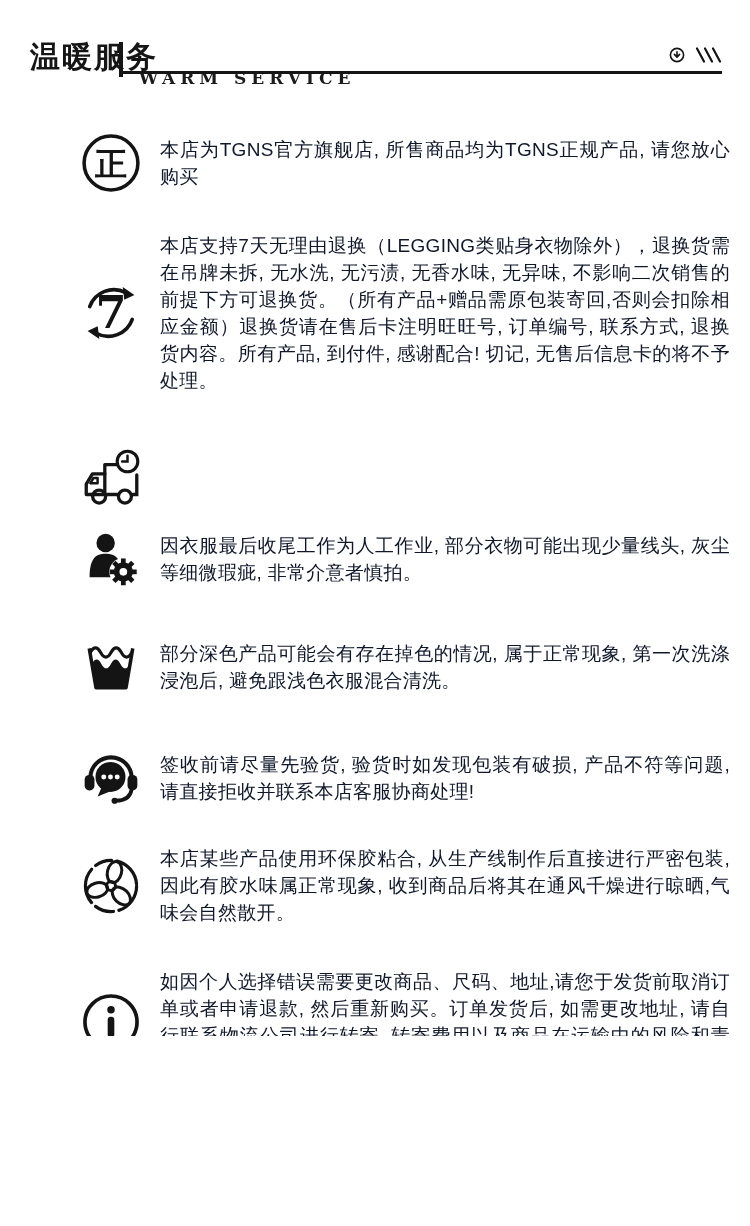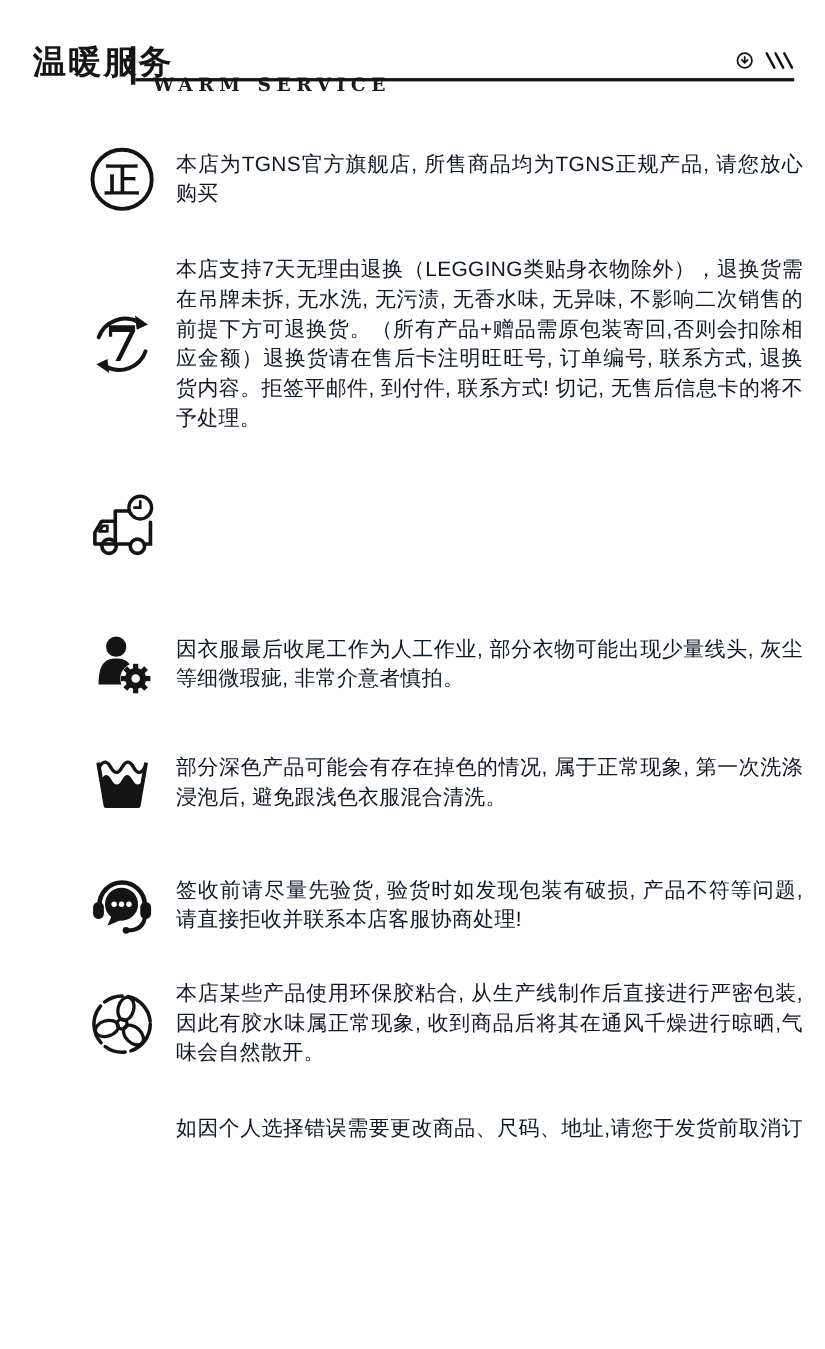--- a/index.html
+++ b/index.html
@@ -17,21 +17,21 @@
   .hdr-rule { position:absolute; left:123px; right:28px; top:71px; height:3px; background:#151515; }
   .hdr-corner { position:absolute; right:26px; top:46px; display:flex; align-items:center; gap:8px; }
 
   
   .list { padding-left:62px; }
   .item { display:flex; align-items:center; }
   .icon-cell { width:98px; min-width:98px; display:flex; justify-content:center; align-items:center; }
   .txt { flex:1; padding-right:20px; font-size:19px; line-height:27px; letter-spacing:0.3px;
          color:#0f172a; text-align:justify; text-justify:inter-ideograph; }
   .m1 { margin-top:36px; } .m2 { margin-top:38px; } .m3 { margin-top:52px; }
-  .m4 { margin-top:64px; } .m5 { margin-top:52px; } .m6 { margin-top:50px; }
+  .m4 { margin-top:19px; } .m5 { margin-top:52px; } .m6 { margin-top:50px; }
   .m7 { margin-top:36px; } .m8 { margin-top:42px; }
 
   svg { display:block; }
   .ink-stroke { stroke:#141414; fill:none; }
   .ink-fill { fill:#141414; }
   .seal-char { font-family:"Liberation Sans","DejaVu Sans",sans-serif; font-weight:700; fill:#141414; }
   .seven-char { font-family:"DejaVu Serif","Liberation Serif",serif; font-weight:700; fill:#141414; }
 </style>
 </head>
 <body>
@@ -73,21 +73,21 @@
     <section class="item m2">
       <div class="icon-cell">
         <svg width="64" height="66" viewBox="0 0 60 62">
           <path d="M10 25 A 24 24 0 0 1 44 12" class="ink-stroke" stroke-width="3.4" stroke-linecap="round"></path>
           <polygon points="52,14 41,6.5 42.5,18.5" class="ink-fill"></polygon>
           <path d="M50 37 A 24 24 0 0 1 16 50" class="ink-stroke" stroke-width="3.4" stroke-linecap="round"></path>
           <polygon points="8,48 19,55.5 17.5,43.5" class="ink-fill"></polygon>
           <text x="30" y="45" text-anchor="middle" font-size="42" class="seven-char">7</text>
         </svg>
       </div>
-      <p class="txt">本店支持7天无理由退换（LEGGING类贴身衣物除外），退换货需在吊牌未拆, 无水洗, 无污渍, 无香水味, 无异味, 不影响二次销售的前提下方可退换货。（所有产品+赠品需原包装寄回,否则会扣除相应金额）退换货请在售后卡注明旺旺号, 订单编号, 联系方式, 退换货内容。拒签平邮件, 到付件, 联系方式! 切记, 无售后信息卡的将不予处理。</p>
+      <p class="txt">本店支持7天无理由退换（LEGGING类贴身衣物除外），退换货需在吊牌未拆, 无水洗, 无污渍, 无香水味, 无异味, 不影响二次销售的前提下方可退换货。（所有产品+赠品需原包装寄回,否则会扣除相应金额）退换货请在售后卡注明旺旺号, 订单编号, 联系方式, 退换货内容。所有产品, 到付件, 感谢配合! 切记, 无售后信息卡的将不予处理。</p>
     </section>
 
     <section class="item m3">
       <div class="icon-cell">
         <svg width="66" height="64" viewBox="0 0 64 60">
 
           <path d="M26 17 H38 M26 17 V46 M26 46 H13" class="ink-stroke" stroke-width="3.2" stroke-linecap="round"></path>
 
           <path d="M57 27 V46 H53" class="ink-stroke" stroke-width="3.2" stroke-linecap="round"></path>
 

